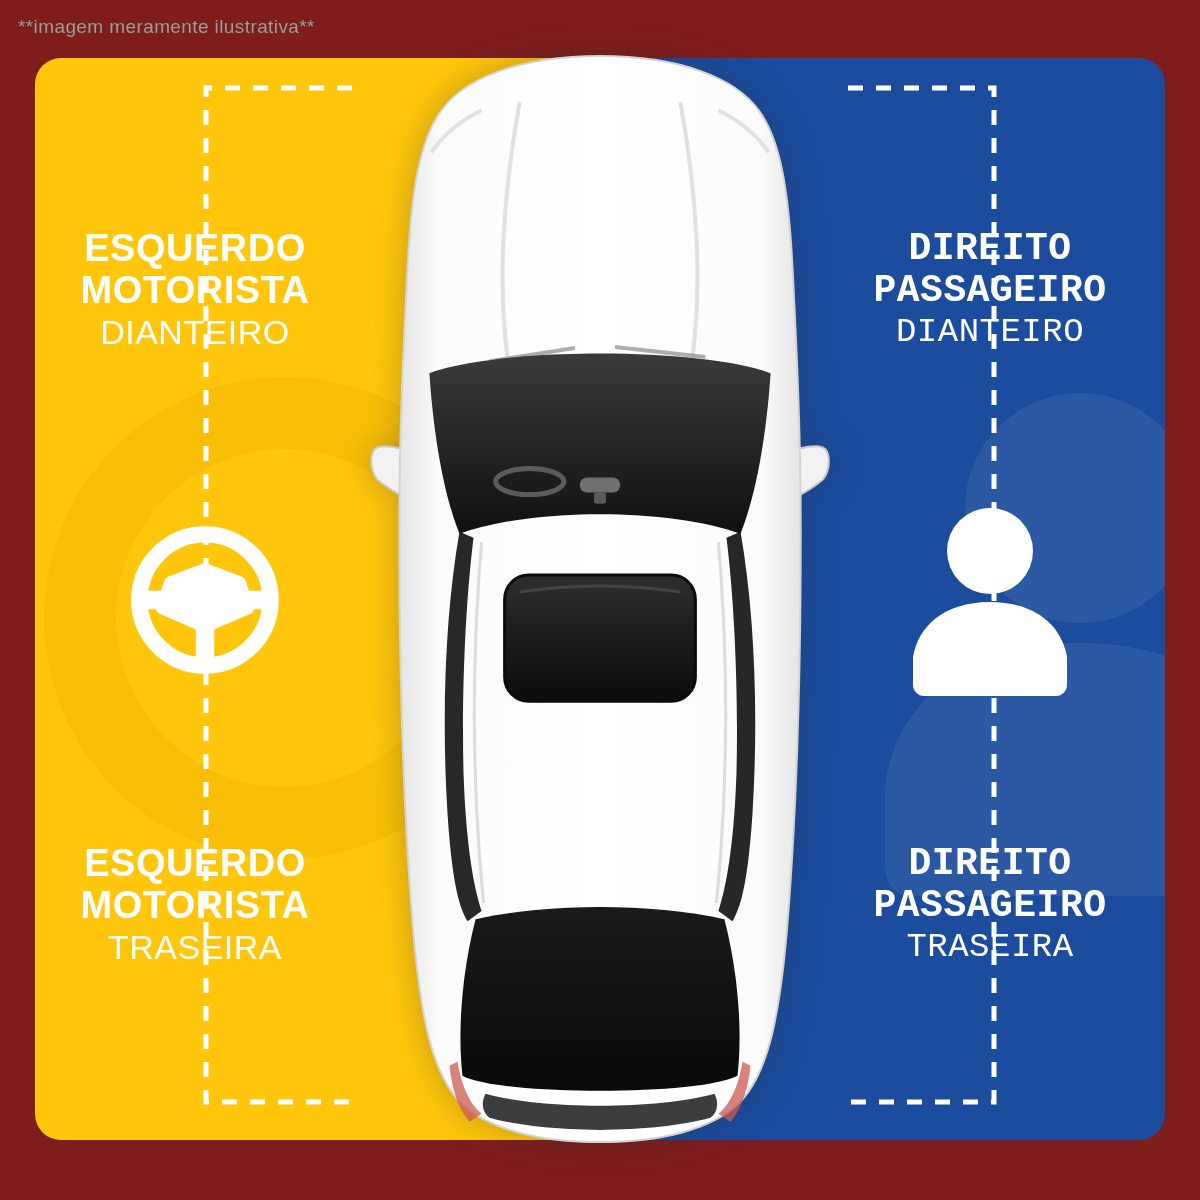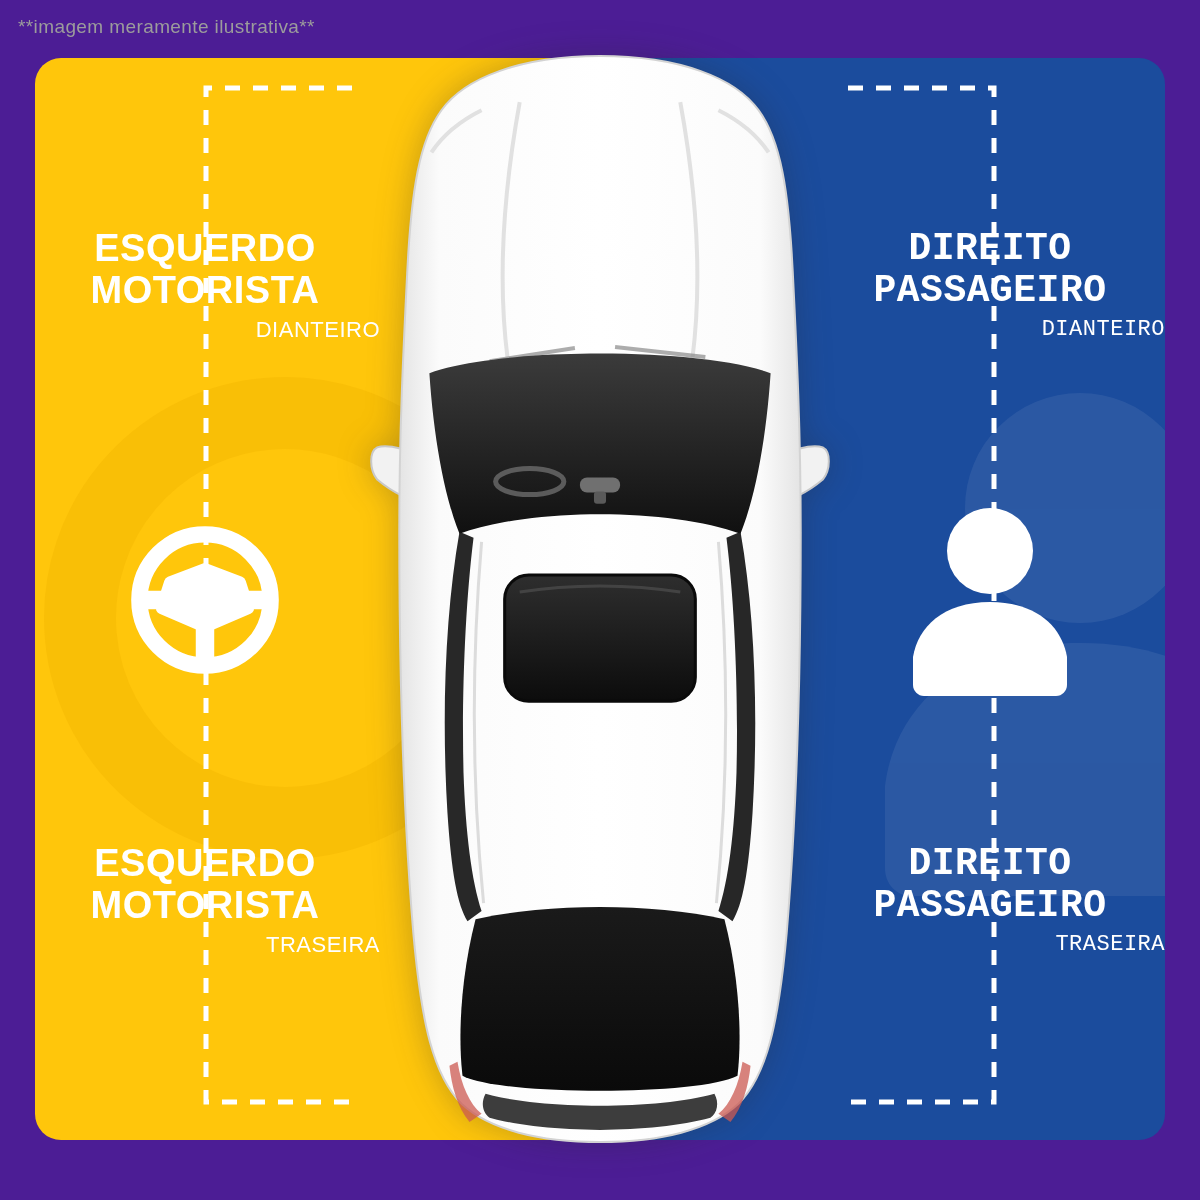--- a/index.html
+++ b/index.html
@@ -1,31 +1,31 @@
 <!DOCTYPE html>
 <html><head>
 <meta charset="utf-8">
 <style>
   html,body{margin:0;padding:0;background:#ffffff;}
   .stage{
-    position:relative;width:1200px;height:1200px;background:#4c1d95;overflow:hidden;
+    position:relative;width:1200px;height:1200px;background:#7f1d1d;overflow:hidden;
     font-family:"Liberation Sans",sans-serif;
   }
   .disclaimer{
     position:absolute;left:18px;top:16px;font-size:19px;color:#9c9c9c;letter-spacing:.4px;
   }
   .panel{position:absolute;top:58px;width:565px;height:1082px;overflow:hidden;}
   .panel-left{left:35px;background:#FFC60B;border-radius:26px 0 0 26px;}
   .panel-right{left:600px;background:#1B4C9D;border-radius:0 26px 26px 0;}
   .panel svg{position:absolute;}
   .dash-overlay{position:absolute;left:0;top:0;width:1200px;height:1200px;pointer-events:none;}
   .label{position:absolute;width:350px;text-align:center;color:#ffffff;}
   .label .bold{font-weight:700;font-size:38px;line-height:1.1;letter-spacing:.5px;}
-  .label .reg{font-weight:400;font-size:22px;line-height:1.2;margin-top:5px;letter-spacing:.5px;text-align:right;}
-  .label-left{left:30px;}
+  .label .reg{font-weight:400;font-size:34px;line-height:1.2;letter-spacing:.5px;}
+  .label-left{left:20px;}
   .label-right{left:815px;font-family:Liberation Mono, monospace;}
   .label-front{top:228px;}
   .label-rear{top:843px;}
   .side-icon{position:absolute;}
   .icon-steering{left:123px;top:518px;width:164px;height:164px;}
   .icon-person{left:903px;top:505px;width:174px;height:192px;}
   .car-svg{
     position:absolute;left:368px;top:50px;width:464px;height:1104px;
     filter:drop-shadow(0 0 16px rgba(40,40,40,.28));
   }

